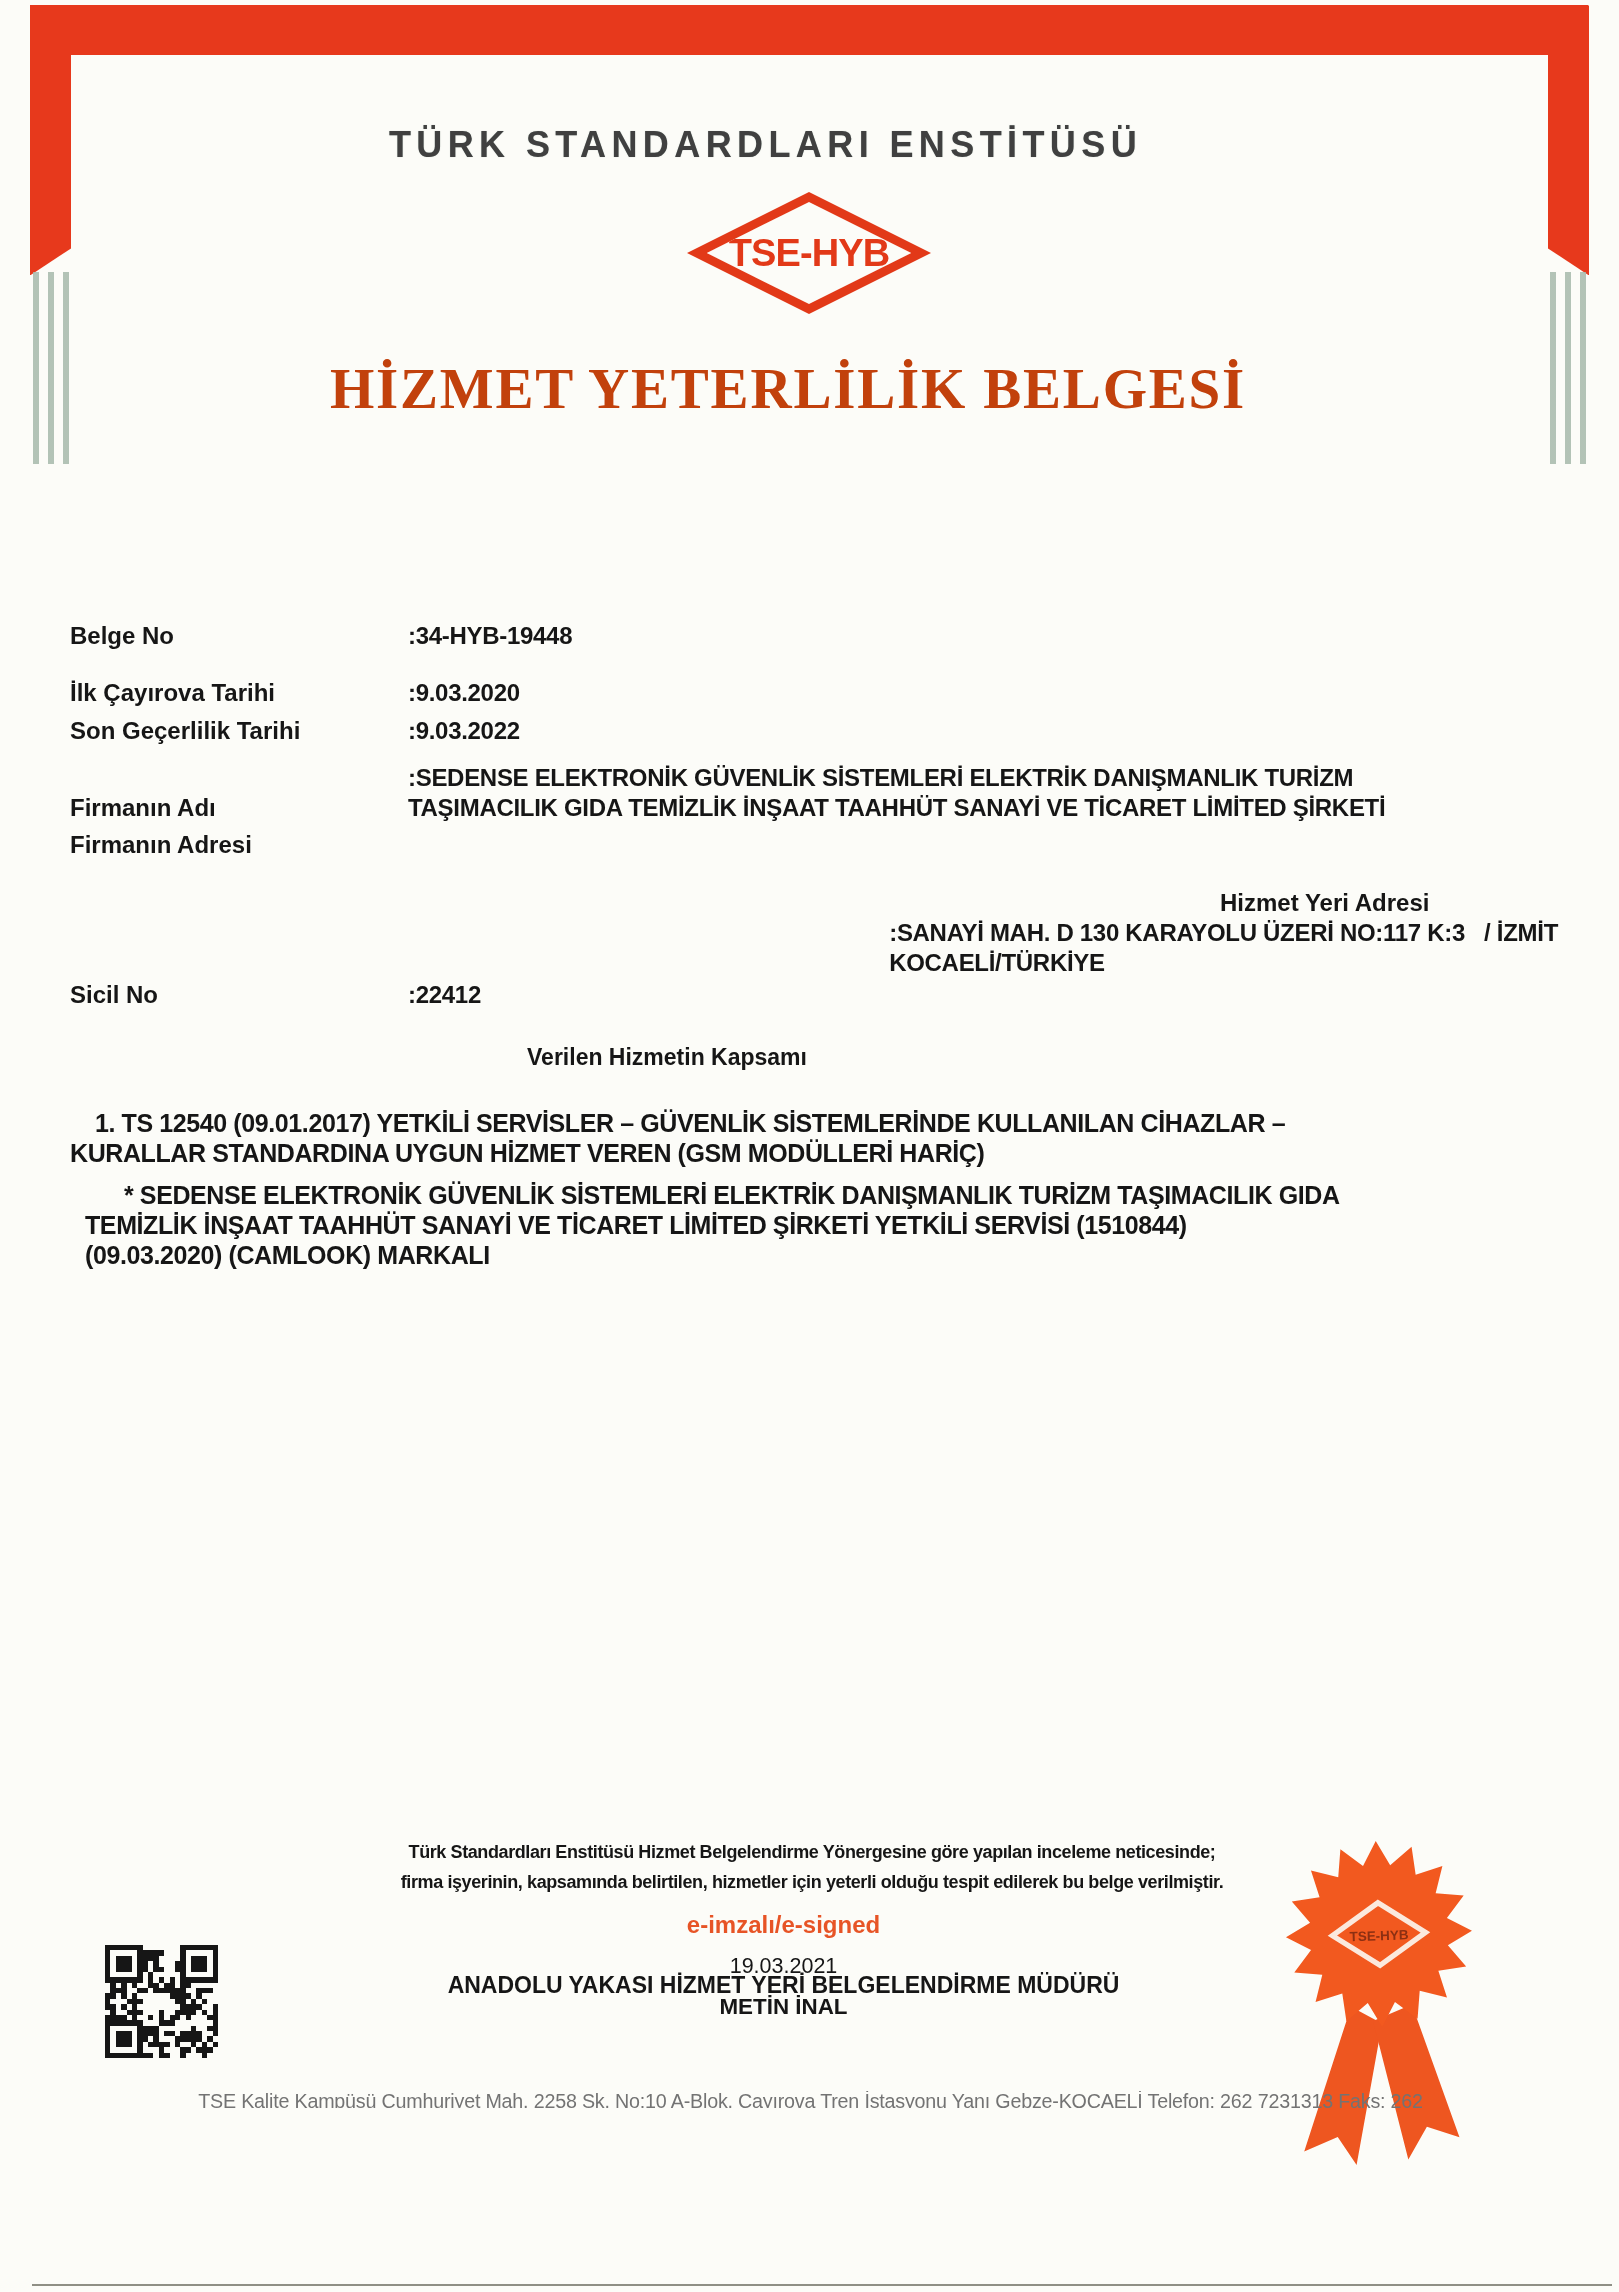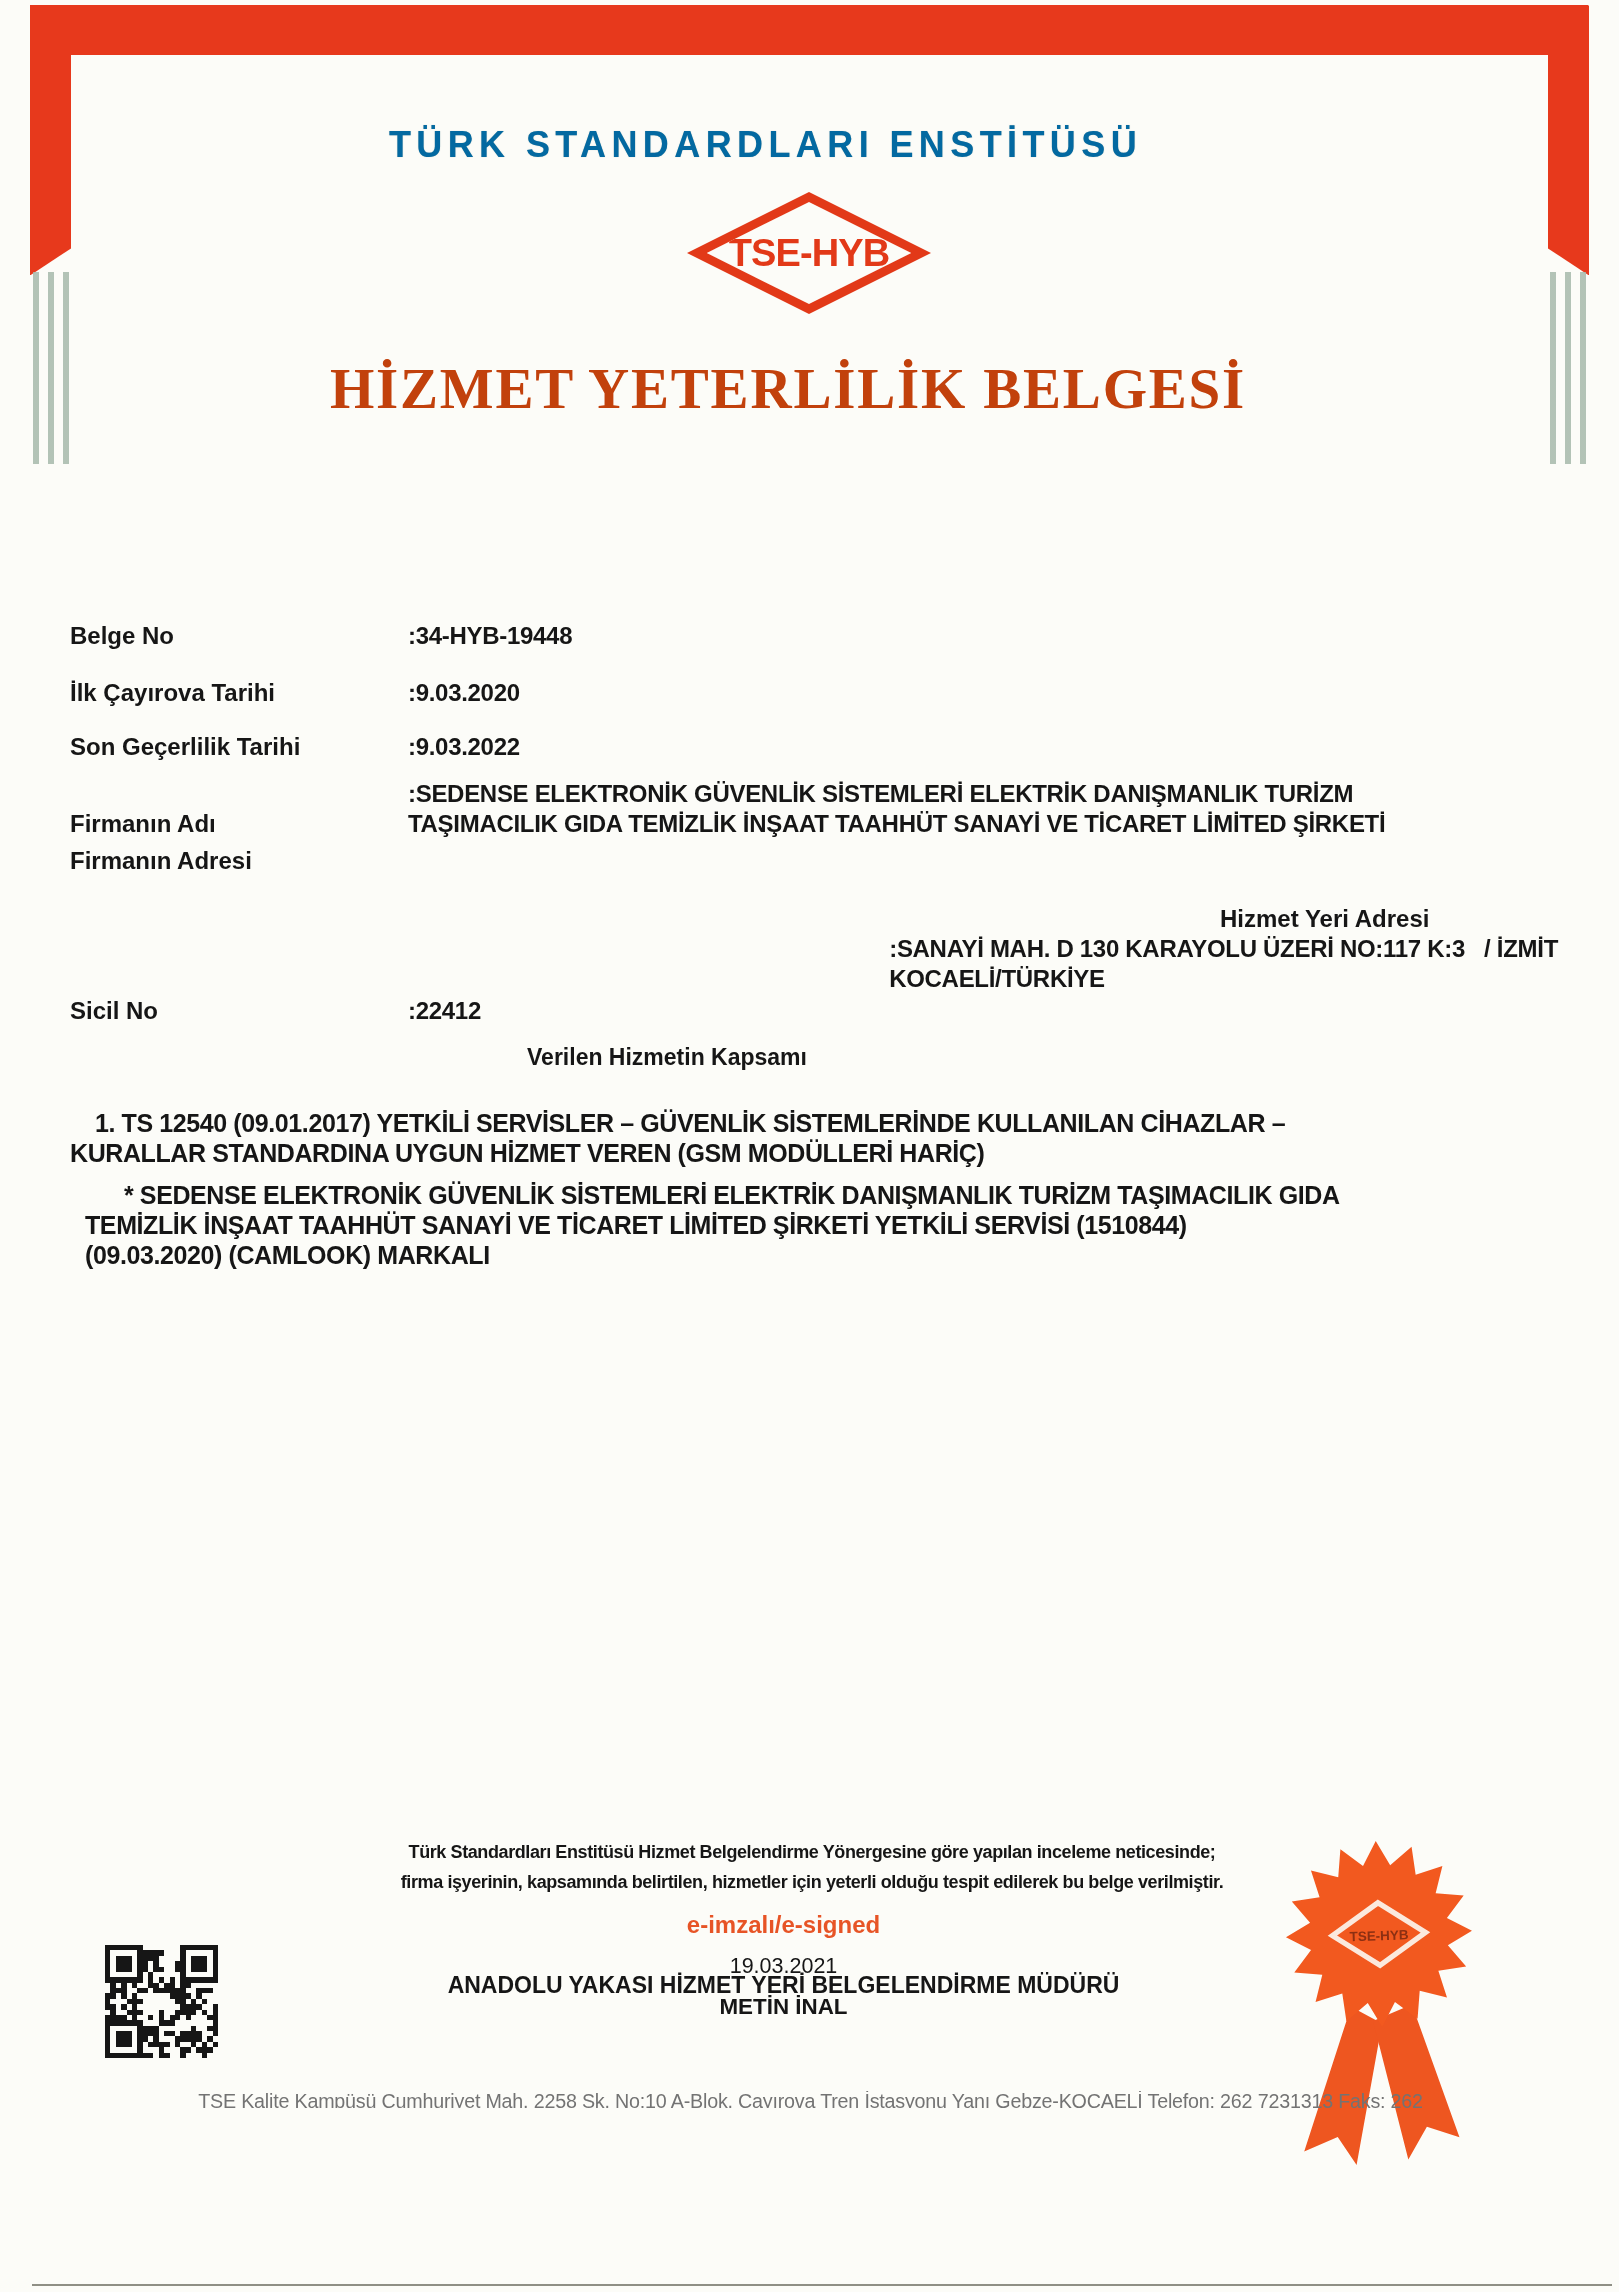--- a/index.html
+++ b/index.html
@@ -11,40 +11,40 @@
   .border-left-red{position:absolute;left:30px;top:5.4px;width:41px;height:270px;background:#e7391c;
         clip-path:polygon(0 0,100% 0,100% 90%,0 100%);}
   .border-right-red{position:absolute;left:1548px;top:5.4px;width:41px;height:270px;background:#e7391c;
         clip-path:polygon(0 0,100% 0,100% 100%,0 90%);}
   .stripes{position:absolute;top:272px;width:36px;height:192px;
         background:repeating-linear-gradient(90deg,#a6b9ab 0 6.3px,rgba(0,0,0,0) 6.3px 15px);opacity:.85;}
   .stripes.left{left:33px;}
   .stripes.right{left:1550px;}
 
   .institution{position:absolute;top:124px;left:0;width:1531px;text-align:center;
-        font-size:36px;font-weight:700;letter-spacing:5.4px;color:#0369a1;
+        font-size:36px;font-weight:700;letter-spacing:5.4px;color:#404040;
         text-shadow:0 0 0.9px rgba(141,162,154,.7);}
 
   .logo{position:absolute;top:192px;left:687px;width:244px;height:122px;}
   .logo .outer{position:absolute;inset:0;background:#e23918;
         clip-path:polygon(50% 0,100% 50%,50% 100%,0 50%);}
   .logo .inner{position:absolute;left:19.7px;right:19.7px;top:9.9px;bottom:9.9px;background:#fcfcf8;
         clip-path:polygon(50% 0,100% 50%,50% 100%,0 50%);
         display:flex;align-items:center;justify-content:center;}
   .logo .label{font-size:38px;font-weight:700;color:#e23918;letter-spacing:-0.9px;}
 
   .cert-title{position:absolute;top:356px;left:0;width:1576px;text-align:center;
         font-family:"Liberation Serif",serif;font-weight:700;font-size:57px;
         letter-spacing:1.8px;color:#c2410c;}
 
   .fields{position:absolute;top:621px;left:70px;width:1488px;}
   .frow{display:flex;align-items:flex-end;}
   .flabel{flex:none;width:338px;font-size:24px;font-weight:700;line-height:30px;}
   .fvalue{font-size:24px;font-weight:700;line-height:30px;letter-spacing:-0.3px;white-space:pre-wrap;}
-  .frow.g1{margin-top:27px;} .frow.g2{margin-top:24px;} .frow.g3{margin-top:17px;}
+  .frow.g1{margin-top:27px;} .frow.g2{margin-top:8px;} .frow.g3{margin-top:17px;}
   .frow.g4{margin-top:7.2px;}  .frow.g5{margin-top:28px;flex-direction:column;} .frow.g6{margin-top:1.8px;}
 
   .scope-heading{position:absolute;top:1044px;left:0;width:1334px;text-align:center;
         font-size:23px;font-weight:700;}
   .scope-item{white-space:pre-wrap;font-size:25px;font-weight:700;line-height:30px;letter-spacing:-0.4px;}
   .scope-item.one{position:absolute;top:1108px;left:70px;width:1494px;text-indent:25px;}
   .scope-item.two{position:absolute;top:1180px;left:85px;width:1487px;text-indent:39px;}
 
   .statement{position:absolute;top:1838px;left:315px;width:994px;text-align:center;
         font-size:18px;font-weight:700;line-height:29.6px;letter-spacing:-0.4px;white-space:pre-wrap;}

